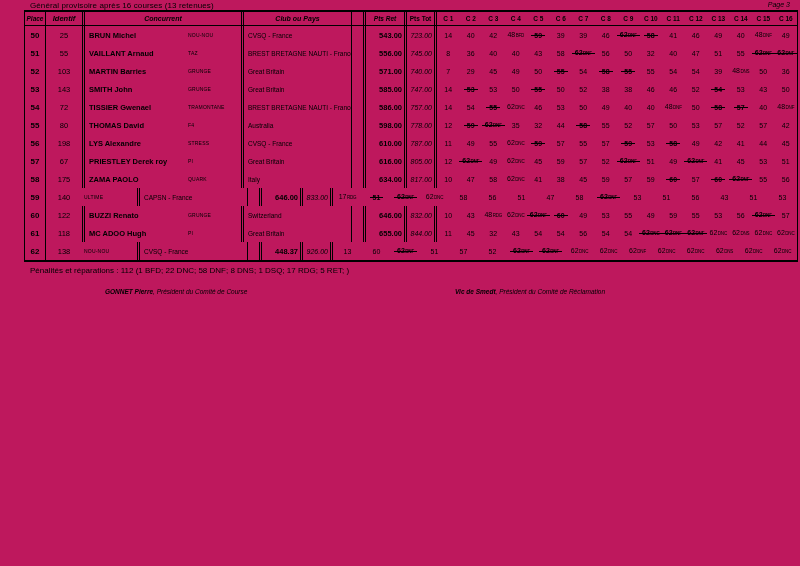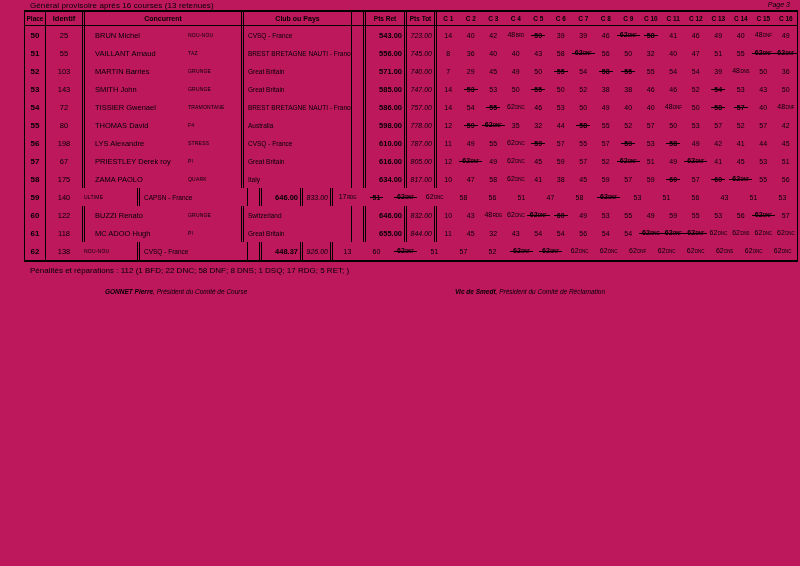--- a/index.html
+++ b/index.html
@@ -12,25 +12,25 @@
 
   .doc-title{position:absolute;left:30px;top:1px;font-size:8px;letter-spacing:0.1px;}
   .page-label{position:absolute;right:10px;top:1px;font-size:7px;font-style:italic;}
 
   .rtable{position:absolute;left:24px;top:10px;width:774px;
     border:1.5px solid #000;border-top:2px solid #000;border-bottom:2px solid #000;
     box-sizing:border-box;}
   .row{display:flex;align-items:stretch;height:18px;}
   .header-row{height:13px;border-bottom:1px solid #000;font-weight:bold;}
   .c{box-sizing:border-box;display:flex;align-items:center;overflow:hidden;white-space:nowrap;}
-  .hc{justify-content:center;font-size:7px;}
+  .hc{justify-content:center;font-size:7px;font-style:italic;}
 
   .place  {width:21px;justify-content:center;font-weight:bold;font-size:8px;border-right:1px solid #000;}
   .identif{width:36px;justify-content:center;font-size:7.5px;}
-  .name   {width:104px;border-left:3px double #000;padding-left:10px;font-weight:normal;font-size:7.5px;}
+  .name   {width:104px;border-left:3px double #000;padding-left:4px;font-weight:bold;font-size:7.5px;}
   .boat   {width:55px;padding-left:2px;font-size:5px;letter-spacing:0.2px;}
   .club   {width:110px;border-left:3px double #000;padding-left:4px;font-size:6.5px;}
   .gap    {width:12px;border-left:1px solid #000;}
   .ptsret {width:44px;border-left:3px double #000;border-right:3px double #000;
            justify-content:flex-end;padding-right:2px;font-weight:bold;font-size:7.5px;}
   .ptstot {width:30px;border-right:3px double #000;justify-content:flex-end;padding-right:2px;
            font-style:italic;font-size:7px;}
   .concurrent-h{width:159px;border-left:3px double #000;justify-content:center;font-size:7px;}
   .races  {flex:1;display:flex;align-items:center;}
   .rc{width:6.25%;display:flex;justify-content:center;align-items:center;font-size:7px;box-sizing:border-box;}

